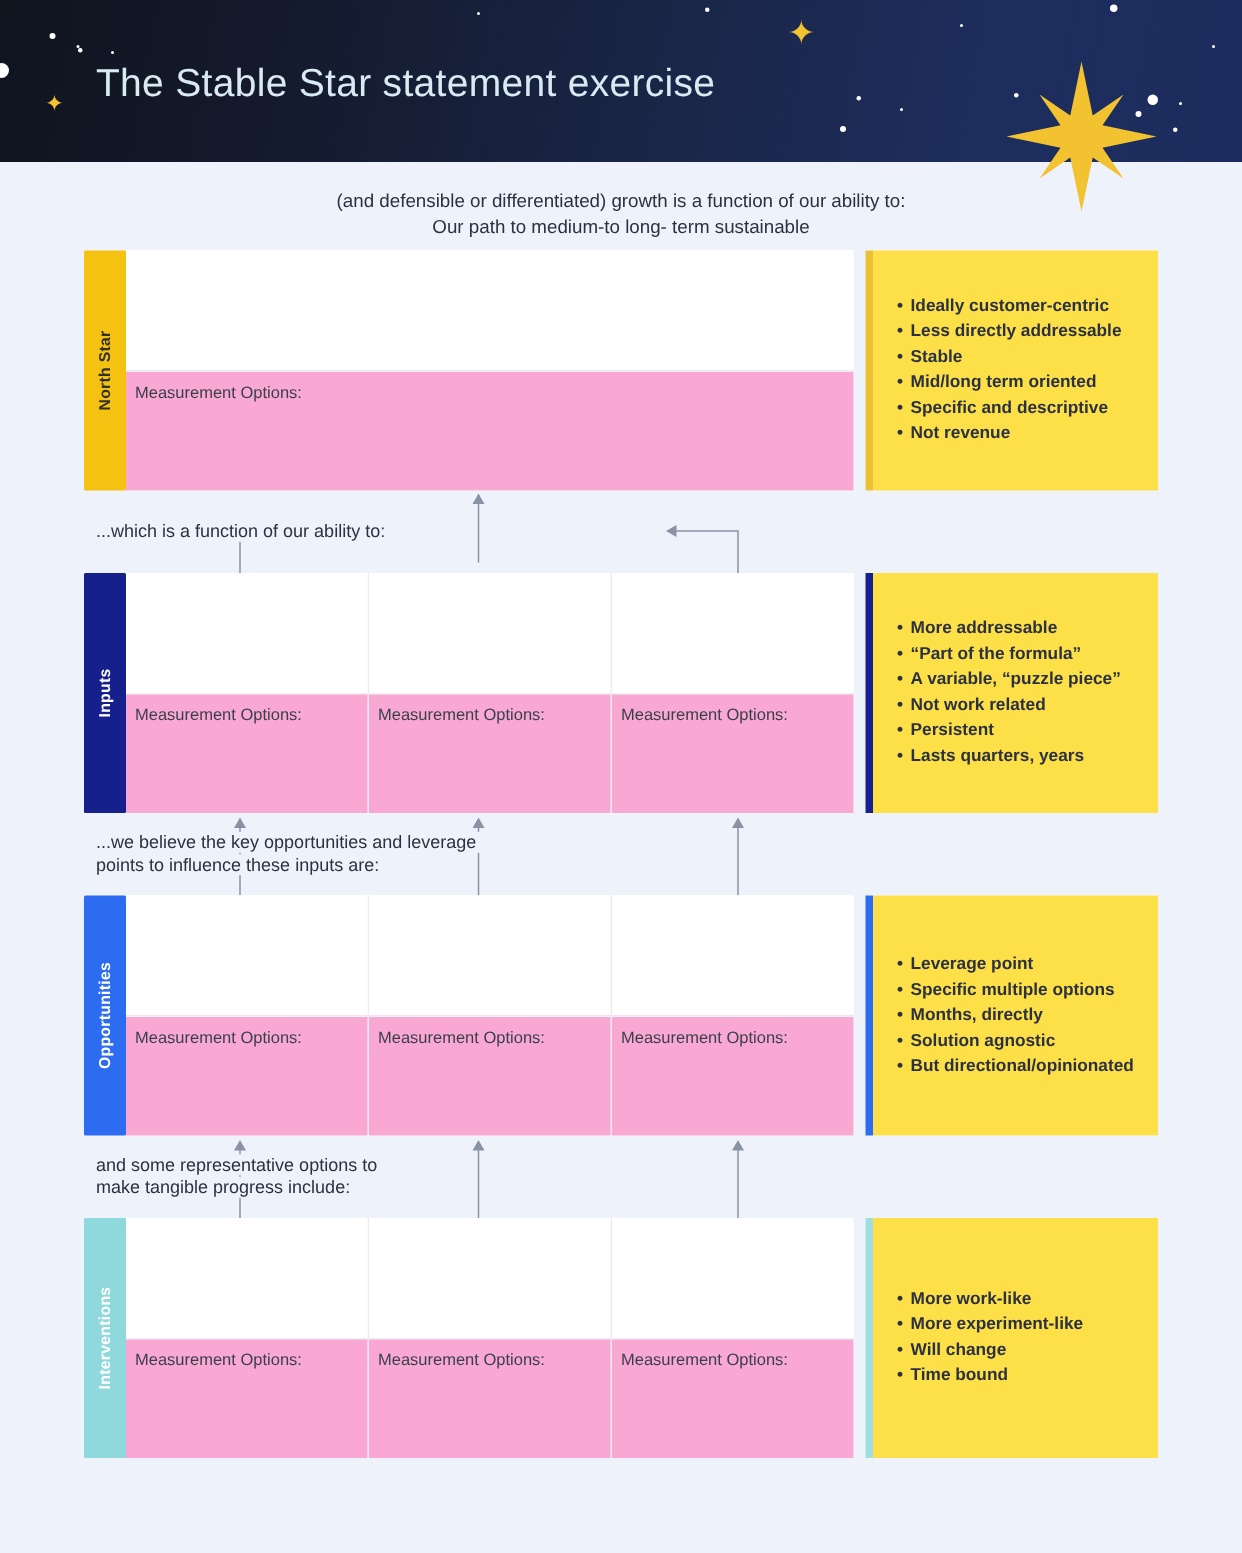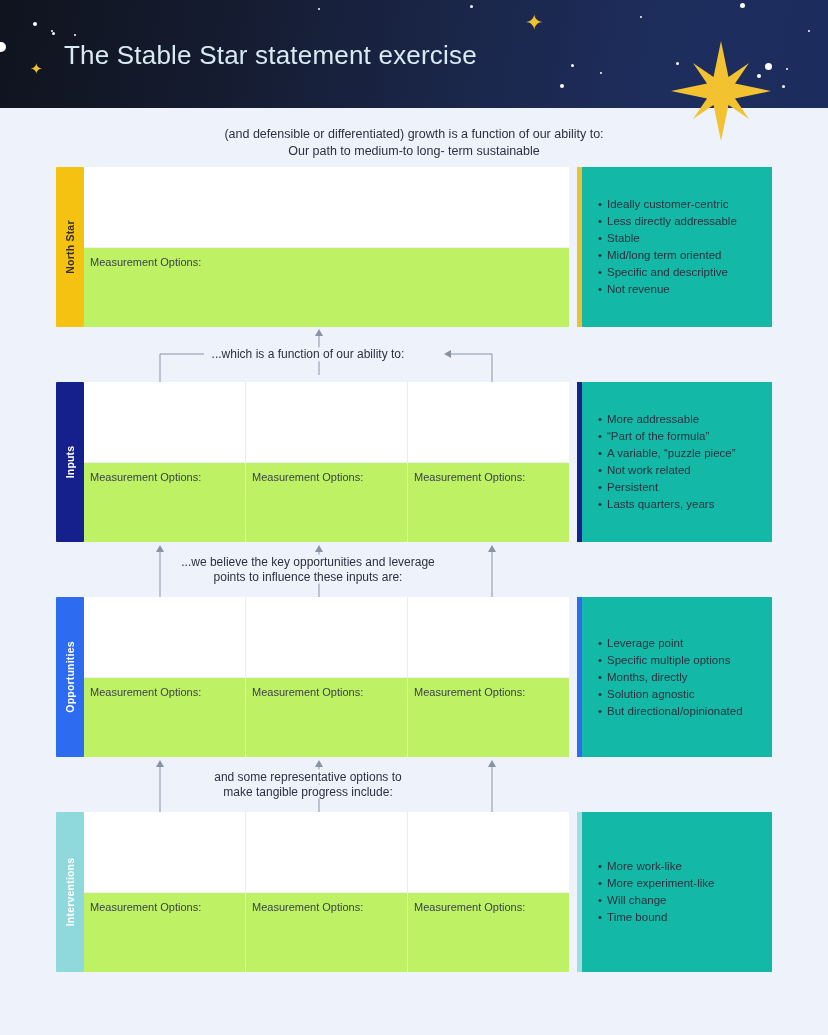--- a/index.html
+++ b/index.html
@@ -119,21 +119,21 @@
   }
   .card:last-child { border-right: none; }
 
   .card-top {
     flex: 0 0 50%;
     background: #ffffff;
   }
 
   .card-bottom {
     flex: 1 1 auto;
-    background: #bef264;
+    background: #f9a8d4;
     border-top: 1px solid #eef1f7;
     padding: 8px 6px 0 6px;
   }
 
   .meas-label {
     font-size: 11px;
     color: #3a3f4b;
   }
 
   
@@ -148,25 +148,26 @@
     display: flex;
     background: #ffffff;
   }
 
   .notes-accent {
     flex: 0 0 5px;
   }
 
   .notes-body {
     flex: 1 1 auto;
-    background: #14b8a6;
+    background: #fde047;
     display: flex;
     flex-direction: column;
     justify-content: center;
     padding: 0 10px 0 16px;
+    font-weight: bold;
   }
 
   .notes-body ul { list-style: none; }
 
   .notes-body li {
     font-size: 11.5px;
     line-height: 17px;
     color: #2b3140;
     white-space: nowrap;
   }
@@ -182,21 +183,21 @@
     height: 55px;
     margin: 0 56px;
   }
 
   .connector-text {
     position: absolute;
     left: 0;
     right: 212px;
     top: 50%;
     transform: translateY(-50%);
-    text-align: center;
+    text-align: left;
     font-size: 12px;
     line-height: 15.5px;
     color: #2b3140;
     z-index: 3;
     pointer-events: none;
   }
   .connector-text span {
     background: #eef2fb;
     padding: 0 8px;
   }

